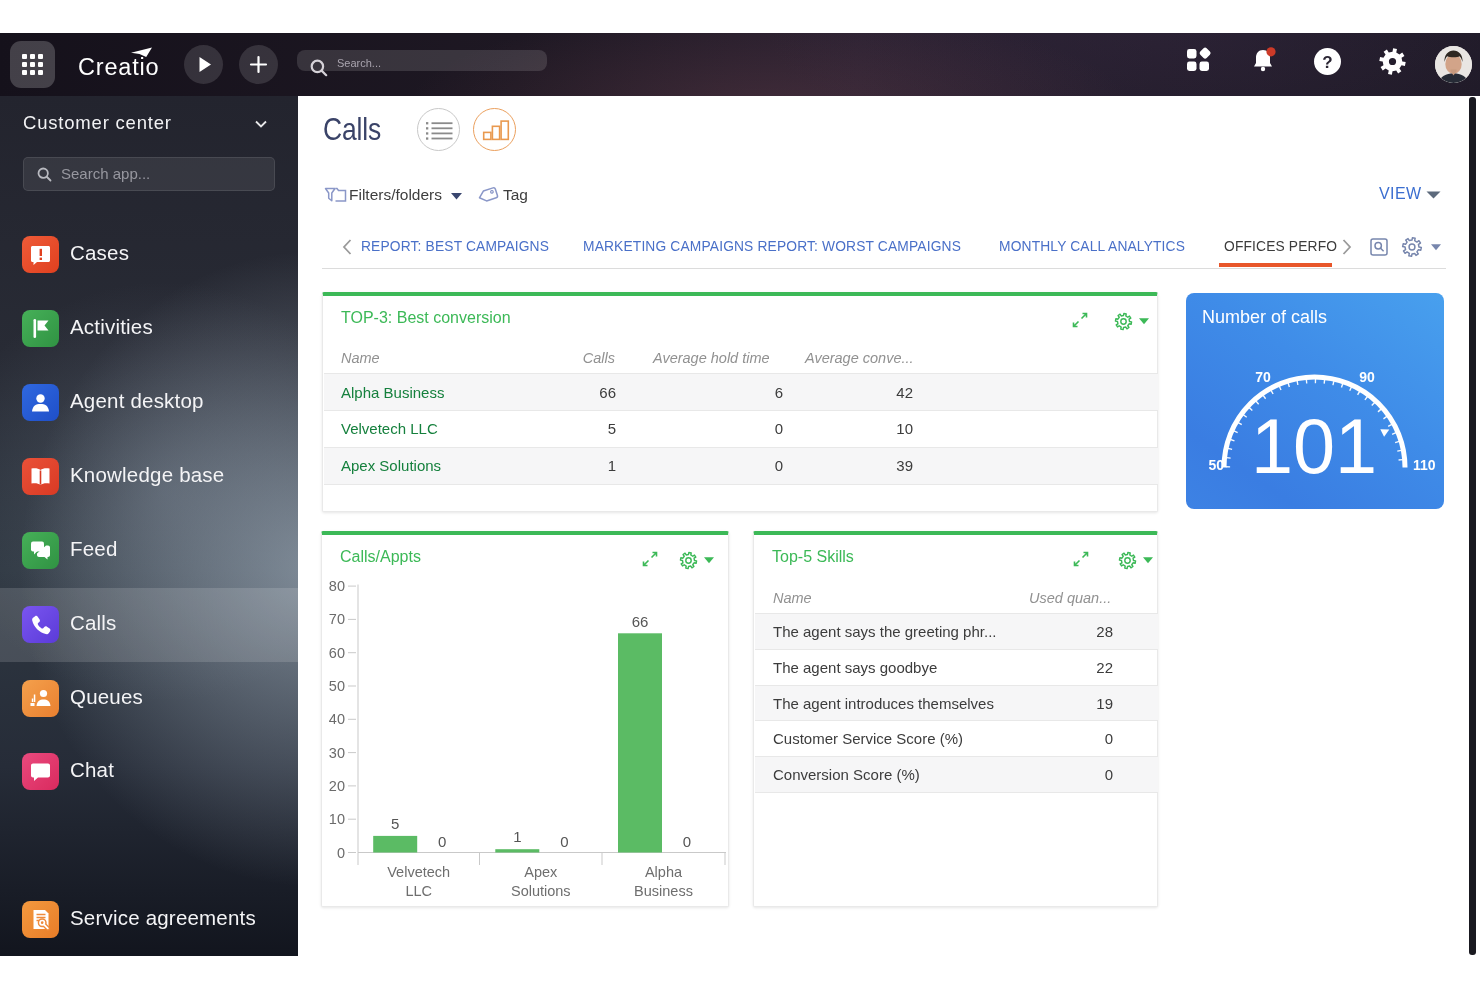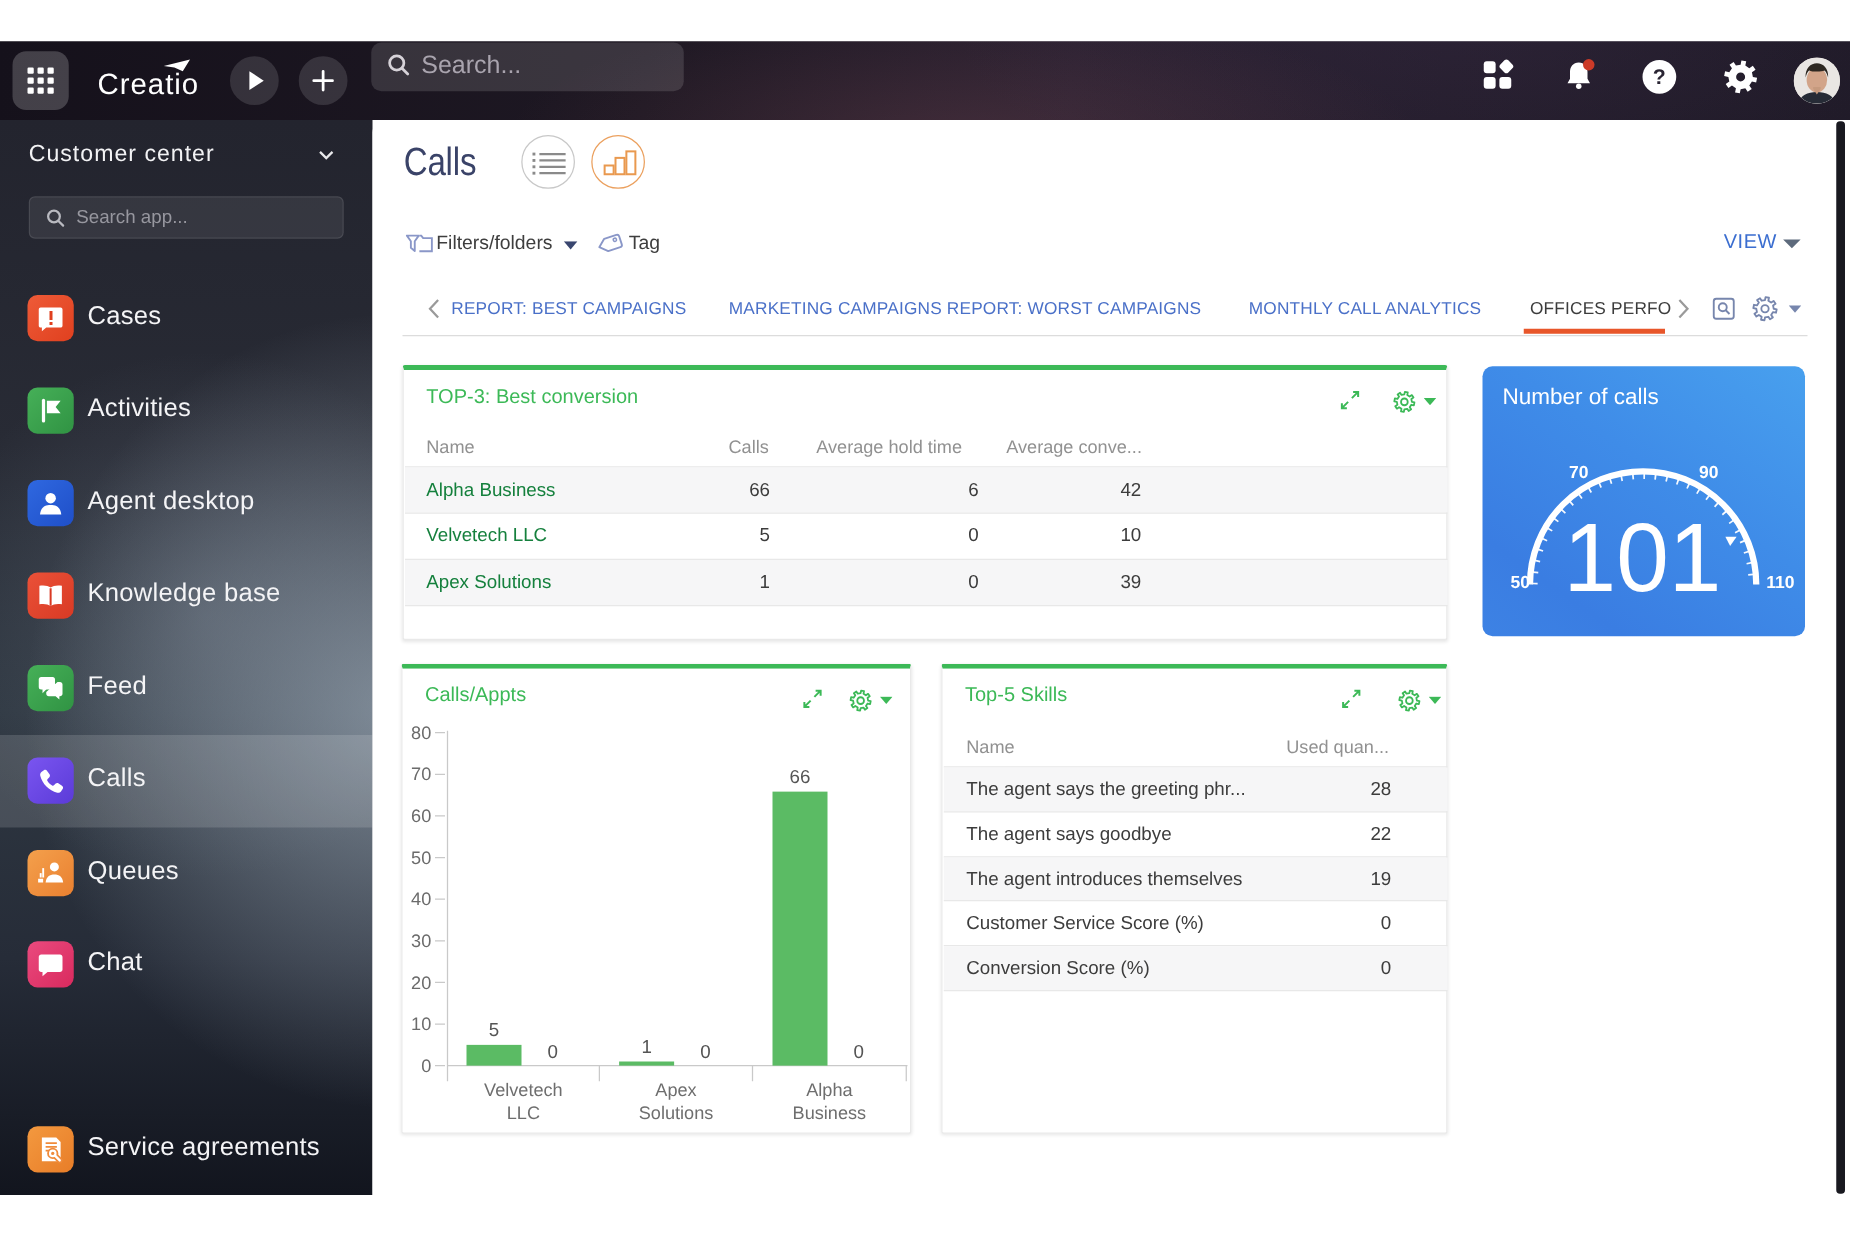--- a/index.html
+++ b/index.html
@@ -16,22 +16,22 @@
   #gridbtn { position:absolute; left:10px; top:8px; width:45px; height:47px; border-radius:11px; background:rgba(255,255,255,0.20); }
   #gridbtn .dots { position:absolute; left:11.5px; top:12.5px; width:22px; height:22px;
     display:grid; grid-template-columns:repeat(3,5.4px); grid-template-rows:repeat(3,5.4px); gap:2.9px 2.9px; }
   #gridbtn .dots i { background:#fff; border-radius:1px; }
   #logo { position:absolute; left:78px; top:21px; color:#fff; font-size:23.5px; font-weight:500; letter-spacing:0.8px; }
   #logoswoosh { position:absolute; left:131px; top:14px; }
   .circbtn { position:absolute; top:12px; width:39px; height:39px; border-radius:50%; background:rgba(255,255,255,0.13); }
   #playbtn { left:184px; }
   #plusbtn { left:239px; }
   #playbtn svg, #plusbtn svg { position:absolute; left:0; top:0; }
-  #topsearch { position:absolute; left:297px; top:1px; width:250px; height:39px; border-radius:8px;
-    background:rgba(255,255,255,0.13); border:0; color:#a9a4ae; font-size:20px; }
+  #topsearch { position:absolute; left:297px; top:17px; width:250px; height:21px; border-radius:8px;
+    background:rgba(255,255,255,0.13); border:0; color:#a9a4ae; font-size:11px; }
   #topsearch .ph { position:absolute; left:40px; top:7px; }
   .topicon { position:absolute; top:13px; }
   #avatar { position:absolute; left:1435px; top:13px; width:37px; height:37px; border-radius:50%; background:#d8d4d2; overflow:hidden; }
 
   
   #sidebar { position:absolute; left:0; top:96px; width:298px; height:860px;
     background:
       radial-gradient(400px 430px at 106% 55%, rgba(172,186,200,0.62), rgba(172,186,200,0) 74%),
       radial-gradient(320px 300px at 55% 46%, rgba(120,130,145,0.35), rgba(120,130,145,0) 70%),
       linear-gradient(180deg, #23242e 0%, #282b35 30%, #2f3842 55%, #262c38 78%, #12151e 100%);
@@ -58,21 +58,21 @@
   #tabs { position:absolute; left:0; top:140px; width:1182px; height:26px; font-size:13.8px; letter-spacing:0.15px; }
   #tabs .tab { position:absolute; top:3px; color:#4a70c8; white-space:nowrap; }
   #tab-underline { position:absolute; left:921px; top:167px; width:113px; height:4px; background:#e8562a; }
   #tabsep { position:absolute; left:24px; top:172px; width:1124px; height:1px; background:#dcdcdc; }
 
   .card { position:absolute; background:#fff; border:1px solid #e9e9e9; border-top:4px solid #3cb957; border-radius:2px;
     box-shadow:0 1px 3px rgba(0,0,0,0.10); }
   .card .ctitle { position:absolute; left:18px; top:13px; color:#3cb957; font-size:16px; }
   .gwicons { position:absolute; top:16px; }
 
-  .thead { position:absolute; color:#919191; font-size:14.5px; }
+  .thead { position:absolute; color:#919191; font-size:14.5px;font-style:italic; }
   .trow { position:absolute; left:1px; font-size:15px; }
   .zebra { background:#f6f6f7; }
   .link { color:#15803d; }
   .num { position:absolute; color:#3c3c3c; text-align:right; }
   .rowsep { position:absolute; left:1px; height:1px; background:#e8e8e8; }
 
   #gauge-card { position:absolute; left:1186px; top:293px; width:258px; height:216px; border-radius:8px;
     background:linear-gradient(215deg, #48a0ee 0%, #3f8ce8 42%, #3a7de2 80%, #3d82e4 100%); }
   #gauge-card .gtitle { position:absolute; left:16px; top:14px; color:#fff; font-size:18px; }
 </style>

